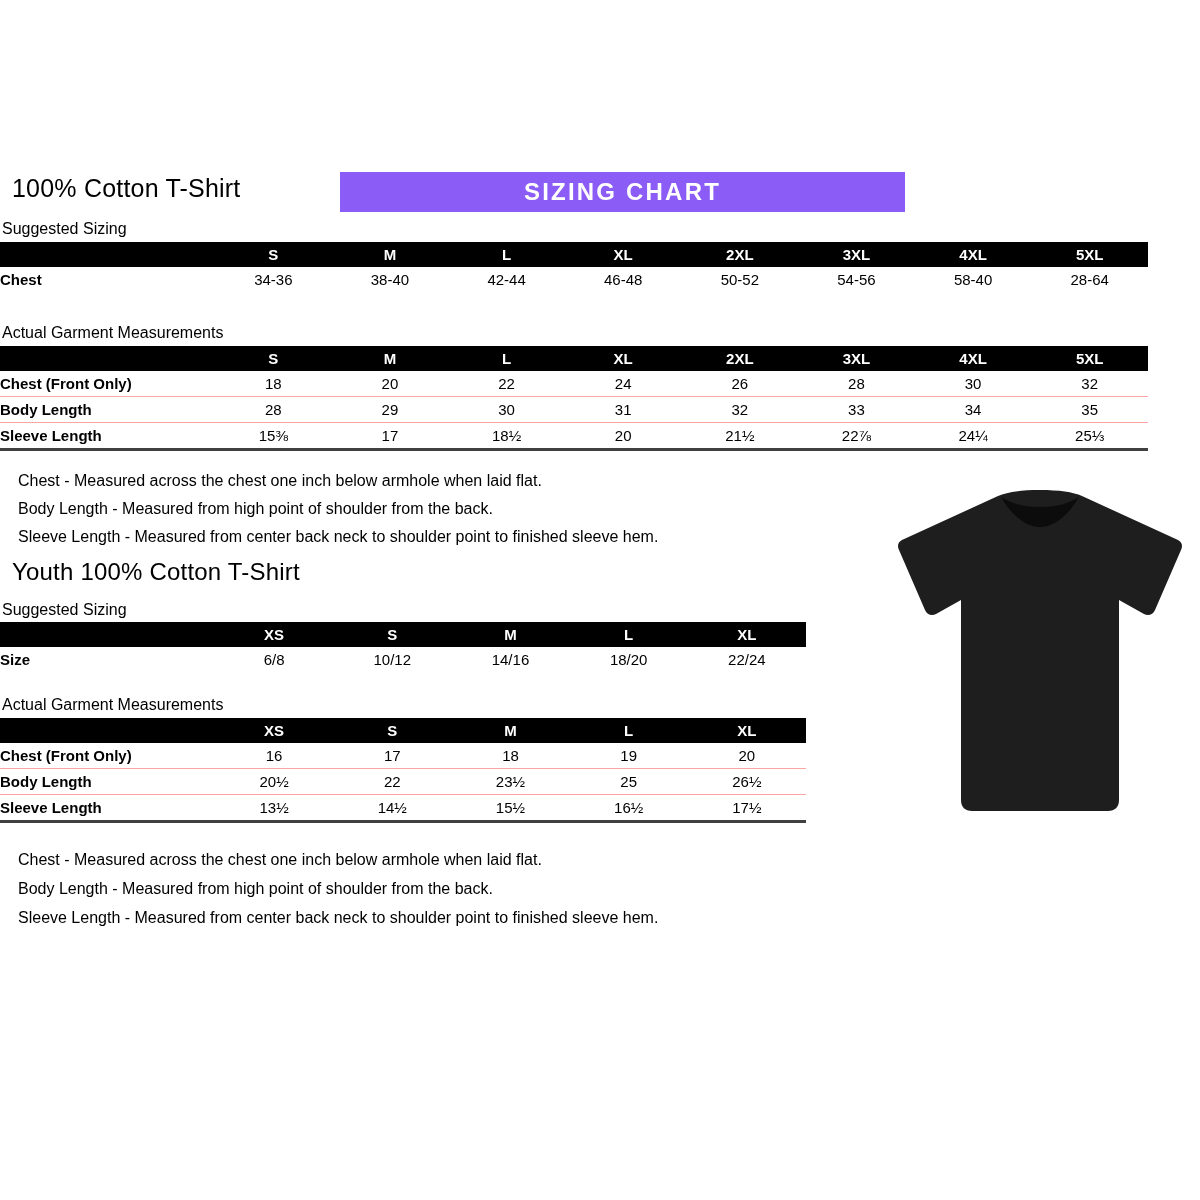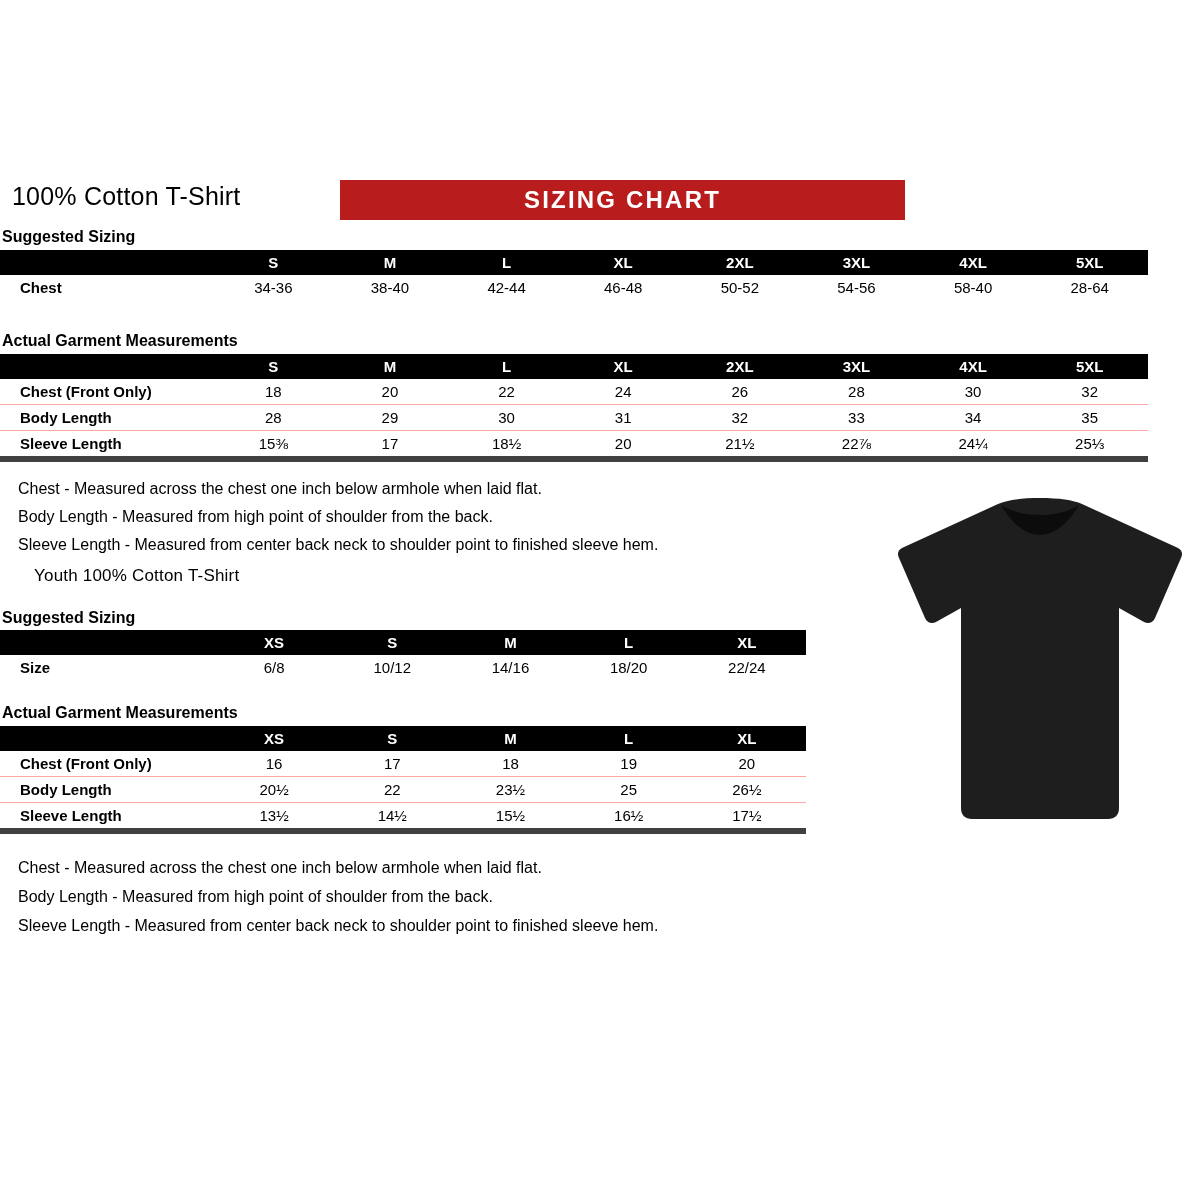--- a/index.html
+++ b/index.html
@@ -11,59 +11,59 @@
     width: 1200px;
     height: 1200px;
     font-family: "Liberation Sans", sans-serif;
     color: #000000;
     position: relative;
     overflow: hidden;
   }
   .page {
     position: absolute;
     left: 0;
-    top: 16px;
+    top: 8px;
     width: 1200px;
     height: 1036px;
   }
 
   
   .adult-title {
     position: absolute;
     left: 12px;
     top: 166px;
     font-size: 25px;
     font-weight: 400;
     letter-spacing: 0.2px;
     white-space: nowrap;
   }
   .sizing-chart-banner {
     position: absolute;
     left: 340px;
     top: 164px;
     width: 565px;
     height: 40px;
-    background: #b91c1c;
+    background: #8b5cf6;
   }
   .sizing-chart-banner .label {
     position: absolute;
     left: 0;
     right: 0;
     top: 6px;
     text-align: center;
     color: #ffffff;
     font-size: 24px;
     font-weight: 700;
     letter-spacing: 2.2px;
   }
 
   .sub-label {
     position: absolute;
     font-size: 16px;
-    font-weight: 700;
+    font-weight: 400;
     white-space: nowrap;
   }
 
   
   .tbl {
     position: absolute;
     border-collapse: collapse;
     table-layout: fixed;
     font-size: 15px;
   }
@@ -80,29 +80,29 @@
     background: #000000;
     color: #ffffff;
     font-weight: 700;
     font-size: 15px;
   }
   .tbl thead th.rowhead {
     background: #000000;
   }
   .tbl td.rowhead {
     text-align: left;
-    padding-left: 20px;
+    padding-left: 0;
     font-weight: 700;
     font-size: 15px;
   }
   .tbl tbody tr td {
     border-bottom: 1px solid #fca5a5;
   }
   .tbl tbody tr:last-child td {
-    border-bottom: 6px solid #404040;
+    border-bottom: 3px solid #404040;
   }
   .tbl.nolines tbody tr td {
     border-bottom: none;
   }
 
   
   #adult-suggested { left: 0px; top: 234px; width: 1148px; }
   #adult-suggested col.c0 { width: 215px; }
 
   
@@ -121,25 +121,24 @@
   .note {
     position: absolute;
     font-size: 16px;
     white-space: nowrap;
   }
 
   .youth-title {
     position: absolute;
     left: 12px;
     top: 550px;
-    font-size: 17px;
+    font-size: 24px;
     font-weight: 400;
     letter-spacing: 0.2px;
     white-space: nowrap;
-    margin-left: 22px;
   }
 
   
   .shirt {
     position: absolute;
     left: 895px;
     top: 480px;
     width: 290px;
     height: 330px;
   }

